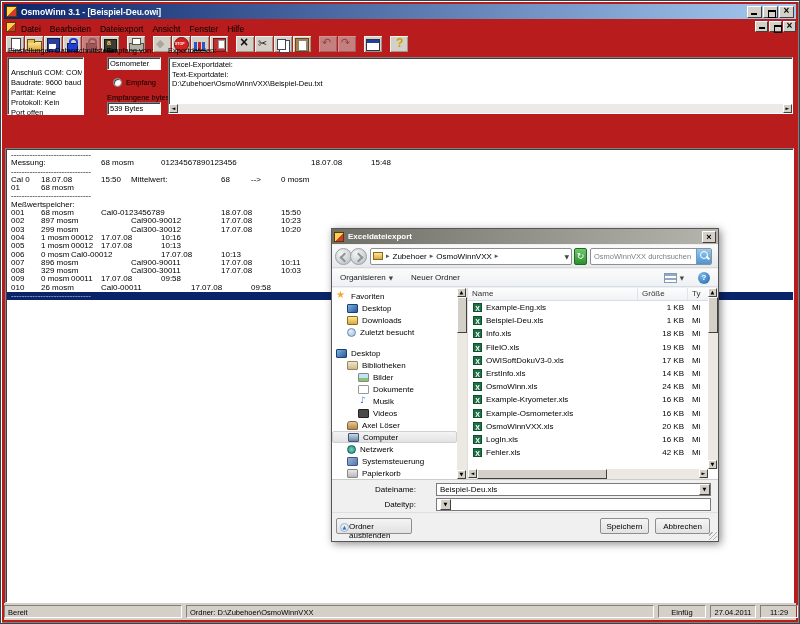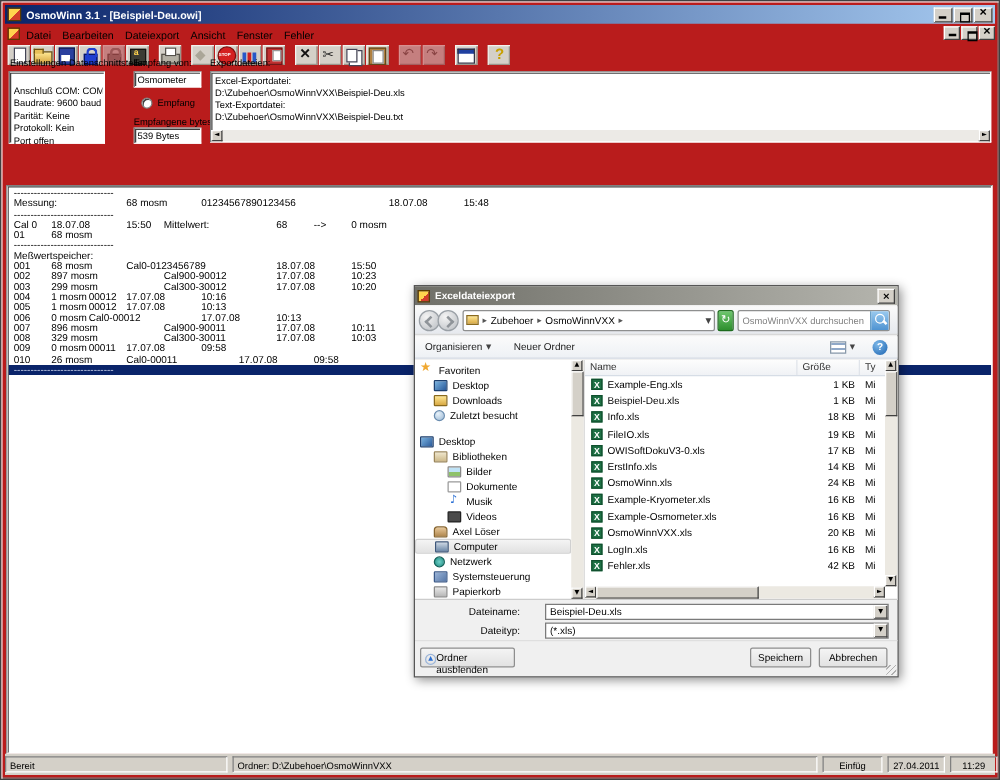--- a/index.html
+++ b/index.html
@@ -201,21 +201,21 @@
     <span id="title-text">OsmoWinn 3.1 - [Beispiel-Deu.owi]</span>
     <span class="wbtns">
       <span class="wbtn min"></span>
       <span class="wbtn rst"></span>
       <span class="wbtn cls"></span>
     </span>
   </div>
 
   <div id="menubar">
     <span class="mdiico"></span>
-    <span id="menu-items"><span class="menu-item">Datei</span><span class="menu-item">Bearbeiten</span><span class="menu-item">Dateiexport</span><span class="menu-item">Ansicht</span><span class="menu-item">Fenster</span><span class="menu-item">Fehler</span></span>
+    <span id="menu-items"><span class="menu-item">Datei</span><span class="menu-item">Bearbeiten</span><span class="menu-item">Dateiexport</span><span class="menu-item">Ansicht</span><span class="menu-item">Fenster</span><span class="menu-item">Hilfe</span></span>
     <span class="wbtns">
       <span class="wbtn min"></span>
       <span class="wbtn rst"></span>
       <span class="wbtn cls"></span>
     </span>
   </div>
 
   <div id="toolbar">
       <span class="tbtn tbi-page"></span>
       <span class="tbtn tbi-folder"></span>
@@ -258,21 +258,20 @@
   <div id="radio-row">
     <span class="radio"></span>
     <span>Empfang</span>
   </div>
   <div class="plabel" style="left:106px;top:92px;">Empfangene bytes:</div>
   <div class="sunken" id="bytes-field">539 Bytes</div>
 
   <div class="plabel" style="left:167px;top:45px;">Exportdateien:</div>
   <div class="sunken" id="export-box">
       <div class="ln">Excel-Exportdatei:</div>
-      <div class="ln">D:\Zubehoer\OsmoWinnVXX\Beispiel-Deu.xls</div>
       <div class="ln">Text-Exportdatei:</div>
       <div class="ln">D:\Zubehoer\OsmoWinnVXX\Beispiel-Deu.txt</div>
     </div>
   <div id="export-hscroll">
     <span class="sbtn">◄</span>
     <span class="gap"></span>
     <span class="sbtn">►</span>
   </div>
 
   <div id="docarea">
@@ -513,21 +512,20 @@
     <div class="fieldrow" id="row-fname">
       <span class="flabel">Dateiname:</span>
       <span class="combo">
         <span class="cval">Beispiel-Deu.xls</span>
         <span class="cbtn">▼</span>
       </span>
     </div>
     <div class="fieldrow" id="row-ftype">
       <span class="flabel">Dateityp:</span>
       <span class="combo">
-        <span class="cval">(*.xls)</span>
         <span class="cbtn">▼</span>
       </span>
     </div>
 
     <div id="dlg-footer">
       <span class="w7btn" id="btn-hide">Ordner ausblenden</span>
       <span class="w7btn" id="btn-save">Speichern</span>
       <span class="w7btn" id="btn-cancel">Abbrechen</span>
       <span id="dlg-grip"></span>
     </div>

